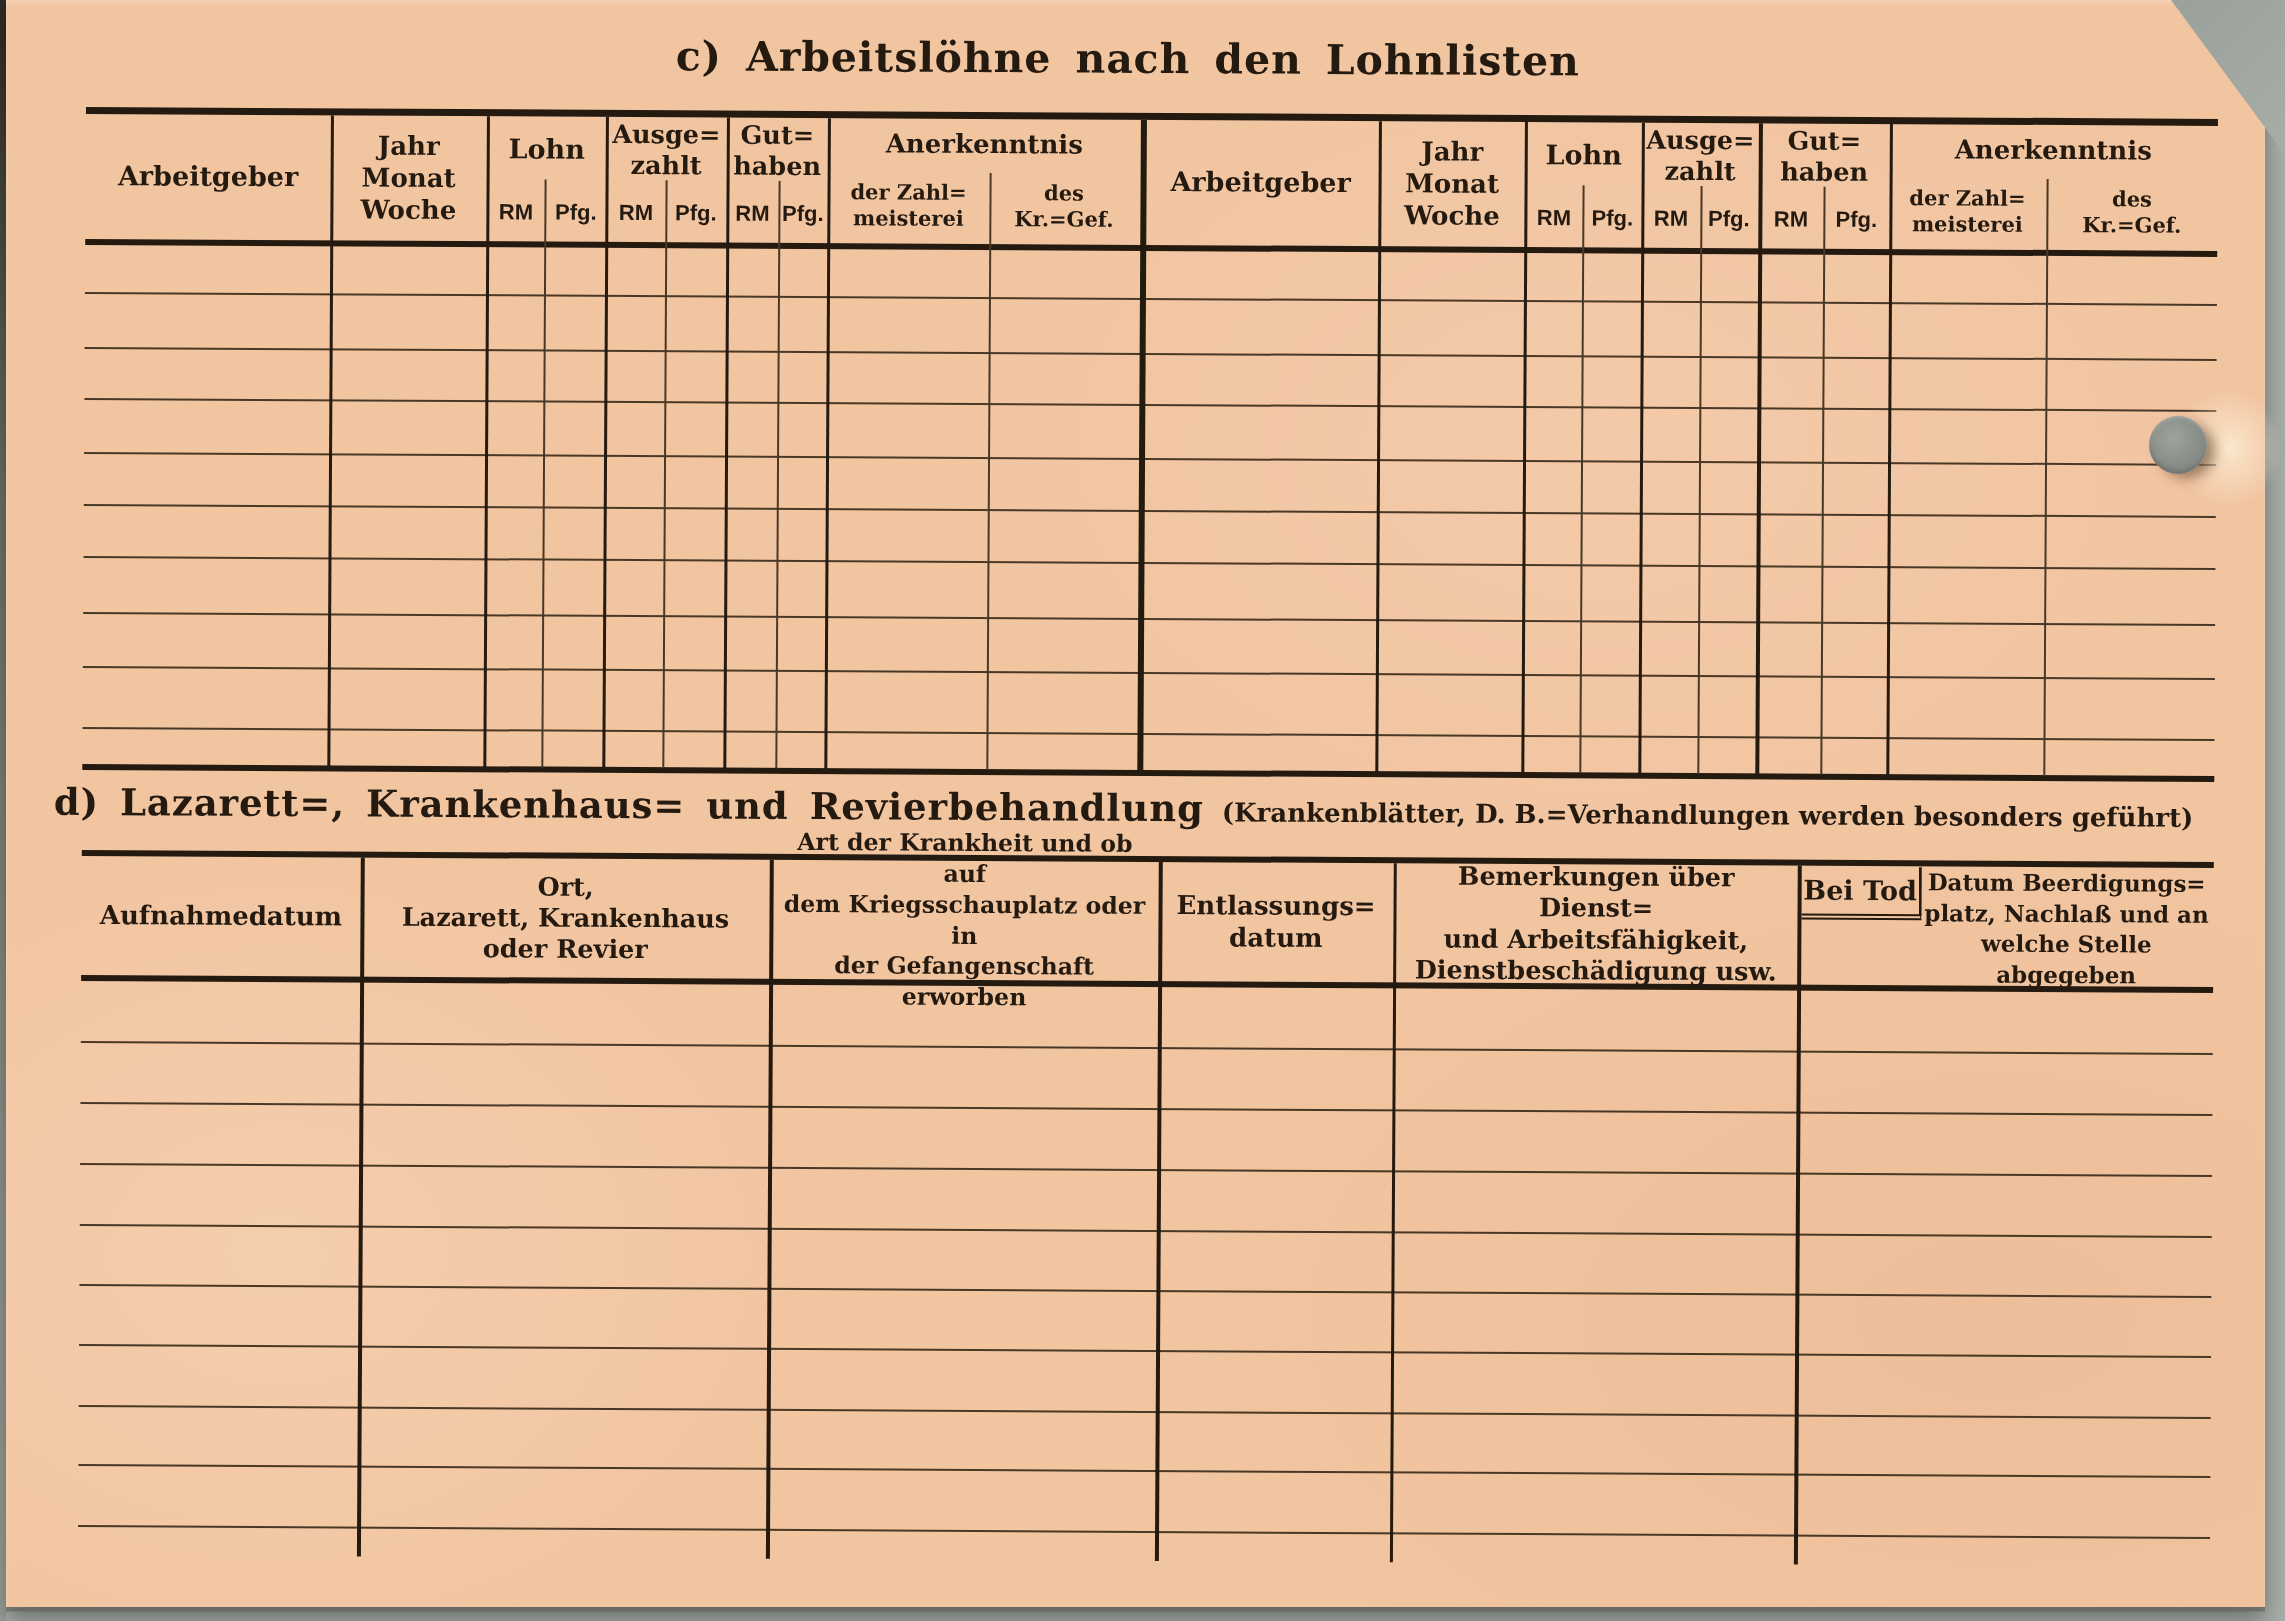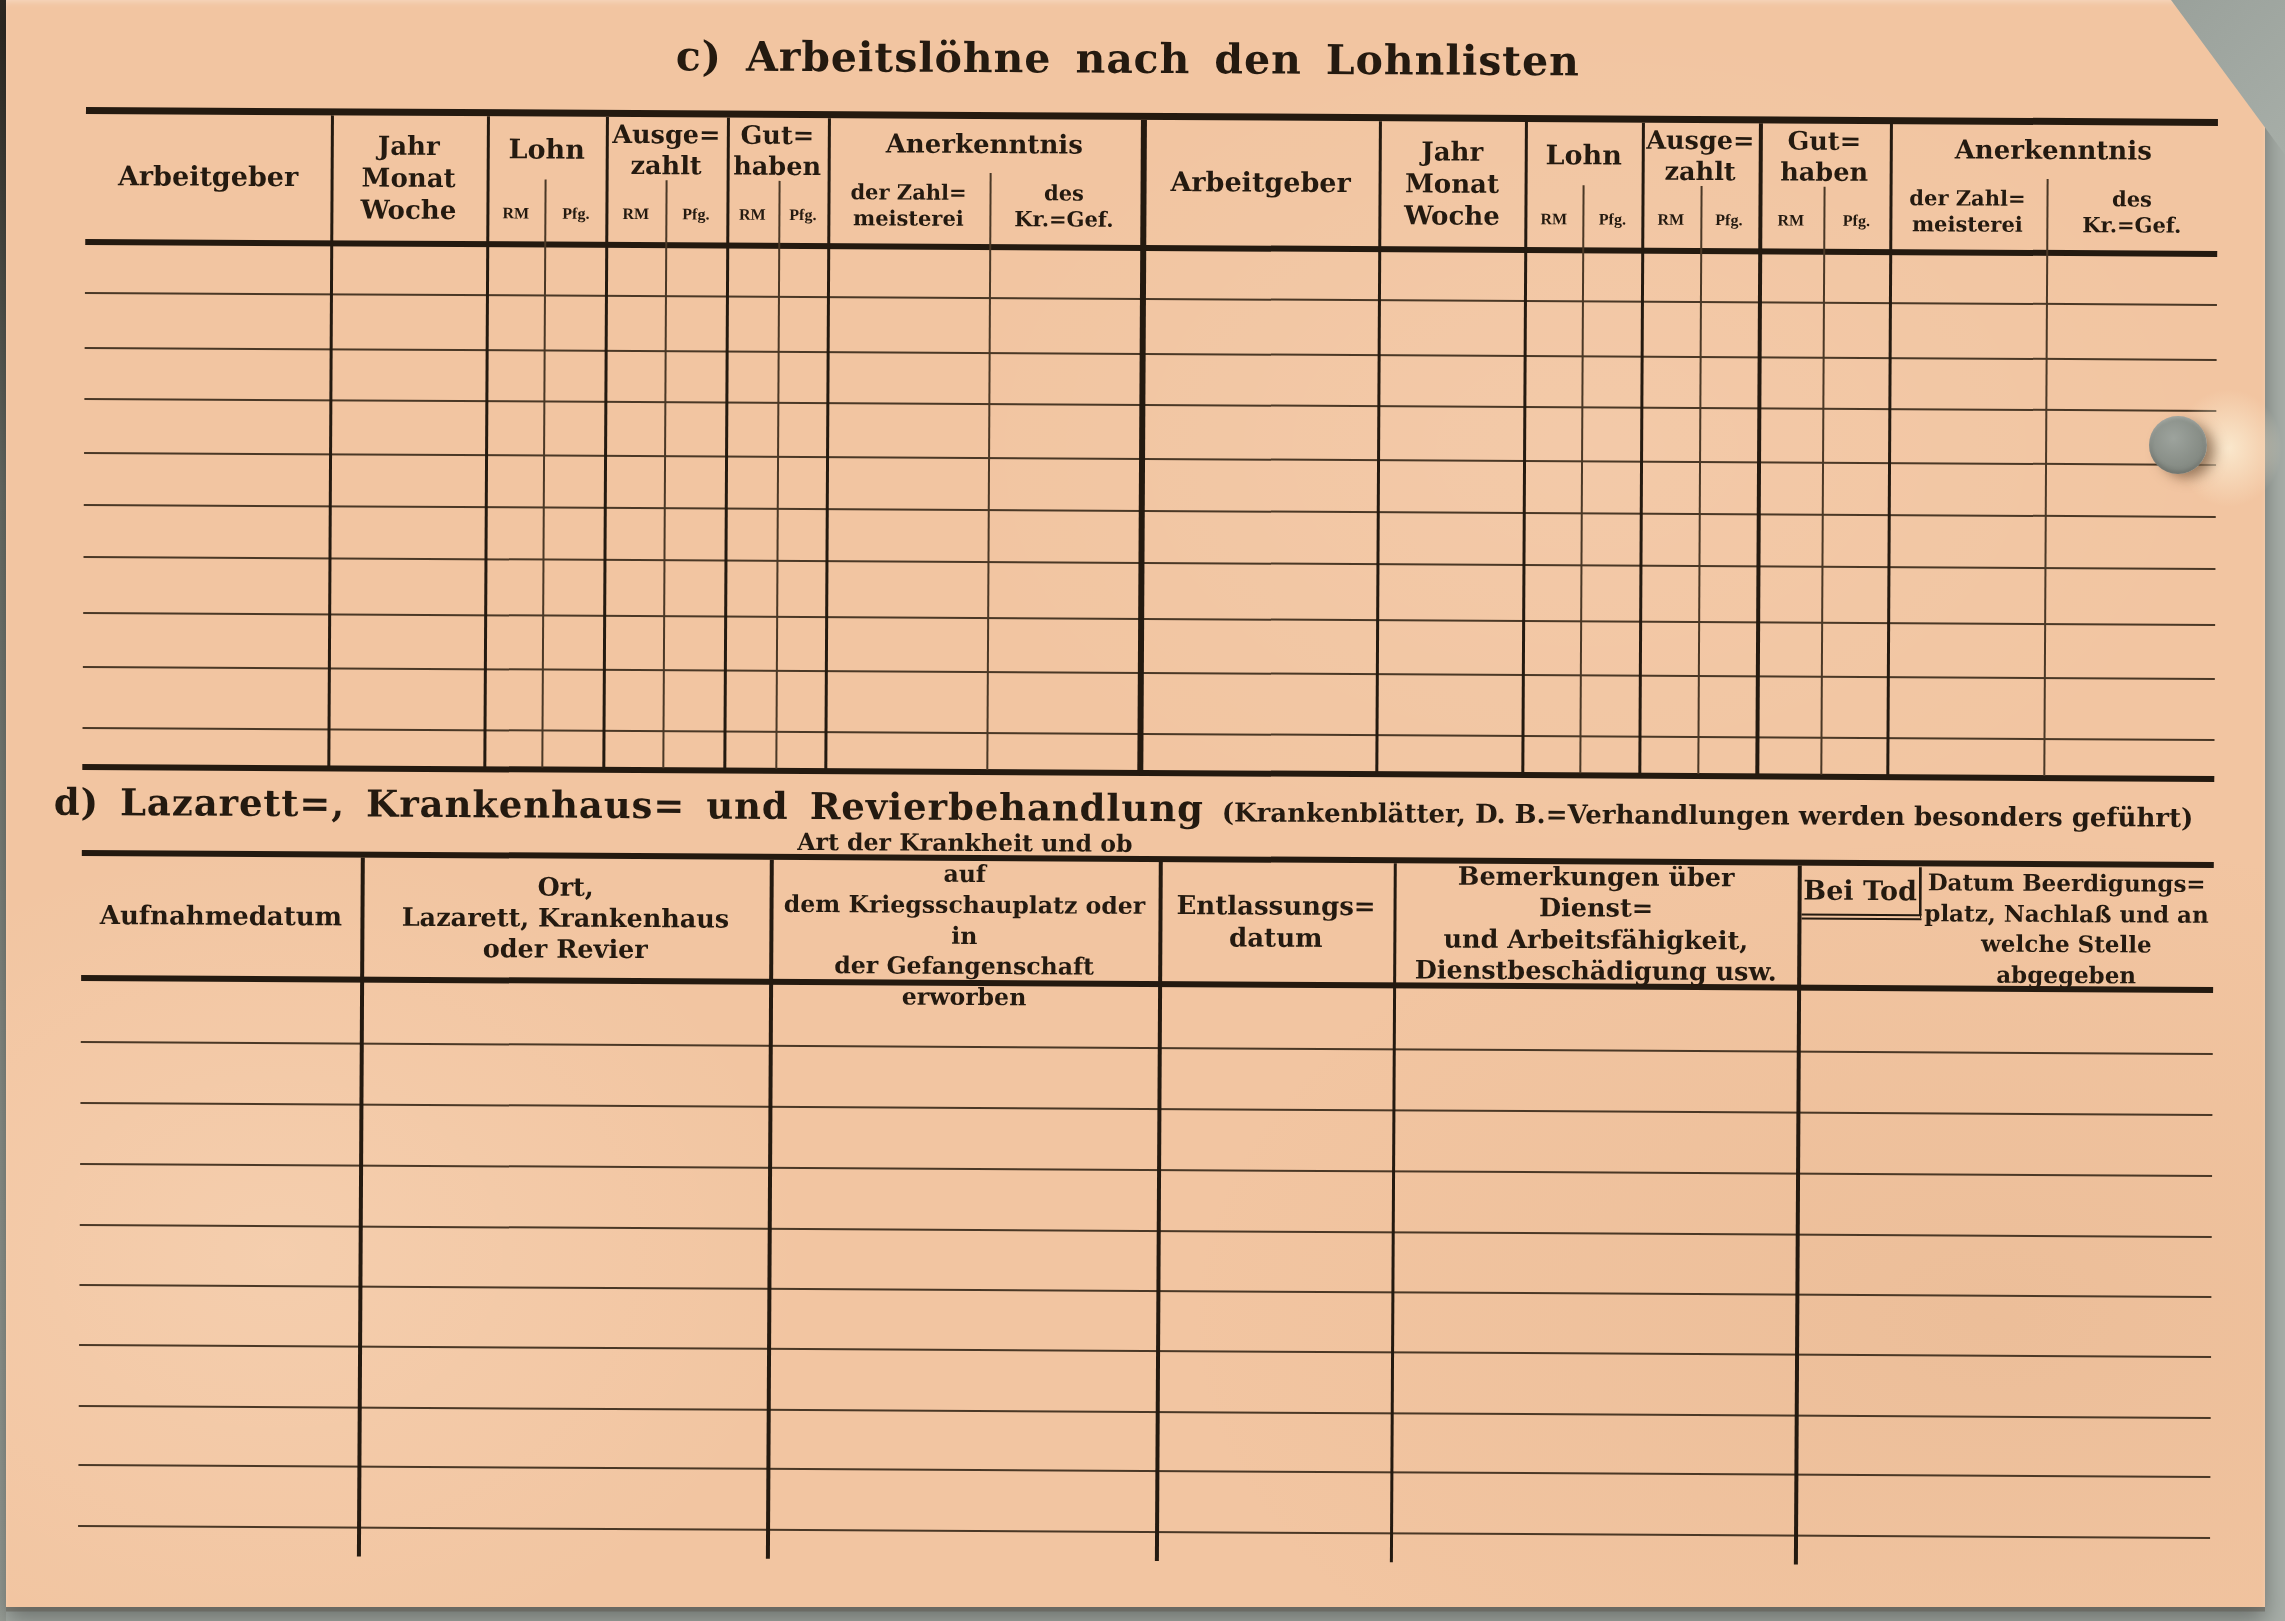--- a/index.html
+++ b/index.html
@@ -30,21 +30,21 @@
   .tbl{position:absolute;left:86px;width:2132px;}
   #tableC{top:107px;height:664px;}
   #tableD{top:850px;height:705px;}
   .hl,.vl{position:absolute;background:var(--ink);}
   .hl.thin,.vl.thin{background:var(--thin);}
   .hc{position:absolute;display:flex;align-items:center;justify-content:center;
       text-align:center;white-space:pre-line;line-height:1.22;font-weight:bold;}
   .f30{font-size:27px;} .f29{font-size:26px;} .f28{font-size:25.5px;}
   .f26{font-size:23.6px;line-height:1.3;} .f25{font-size:23px;line-height:1.32;}
   .f23{font-size:21px;}
-  .money{font-family:Liberation Serif, serif;font-size:16px;font-weight:bold;}
+  .money{font-family:Liberation Sans, sans-serif;font-size:22px;font-weight:bold;}
   .beitod-box{position:absolute;left:1720px;top:7.3px;width:120px;height:53px;
       border-right:3.6px solid var(--ink);border-bottom:6.4px double var(--ink);
       display:flex;align-items:center;justify-content:center;
       font-size:27px;font-weight:bold;}
   .halo{position:absolute;left:2175px;top:389px;width:107px;height:118px;border-radius:50%;
       background:radial-gradient(closest-side, rgba(250,233,206,.95), rgba(250,233,206,0));}
   .hole{position:absolute;left:2149px;top:416px;width:58px;height:58px;border-radius:50%;
       background:radial-gradient(circle at 42% 38%, #9da39d, #868c85 60%, var(--hole));
       box-shadow:9px 5.5px 12.7px -1.8px rgba(74,48,24,.55),
                  inset 0 1.8px 3.6px rgba(255,255,255,.25), inset 0 -2.7px 5.5px rgba(0,0,0,.22);}

